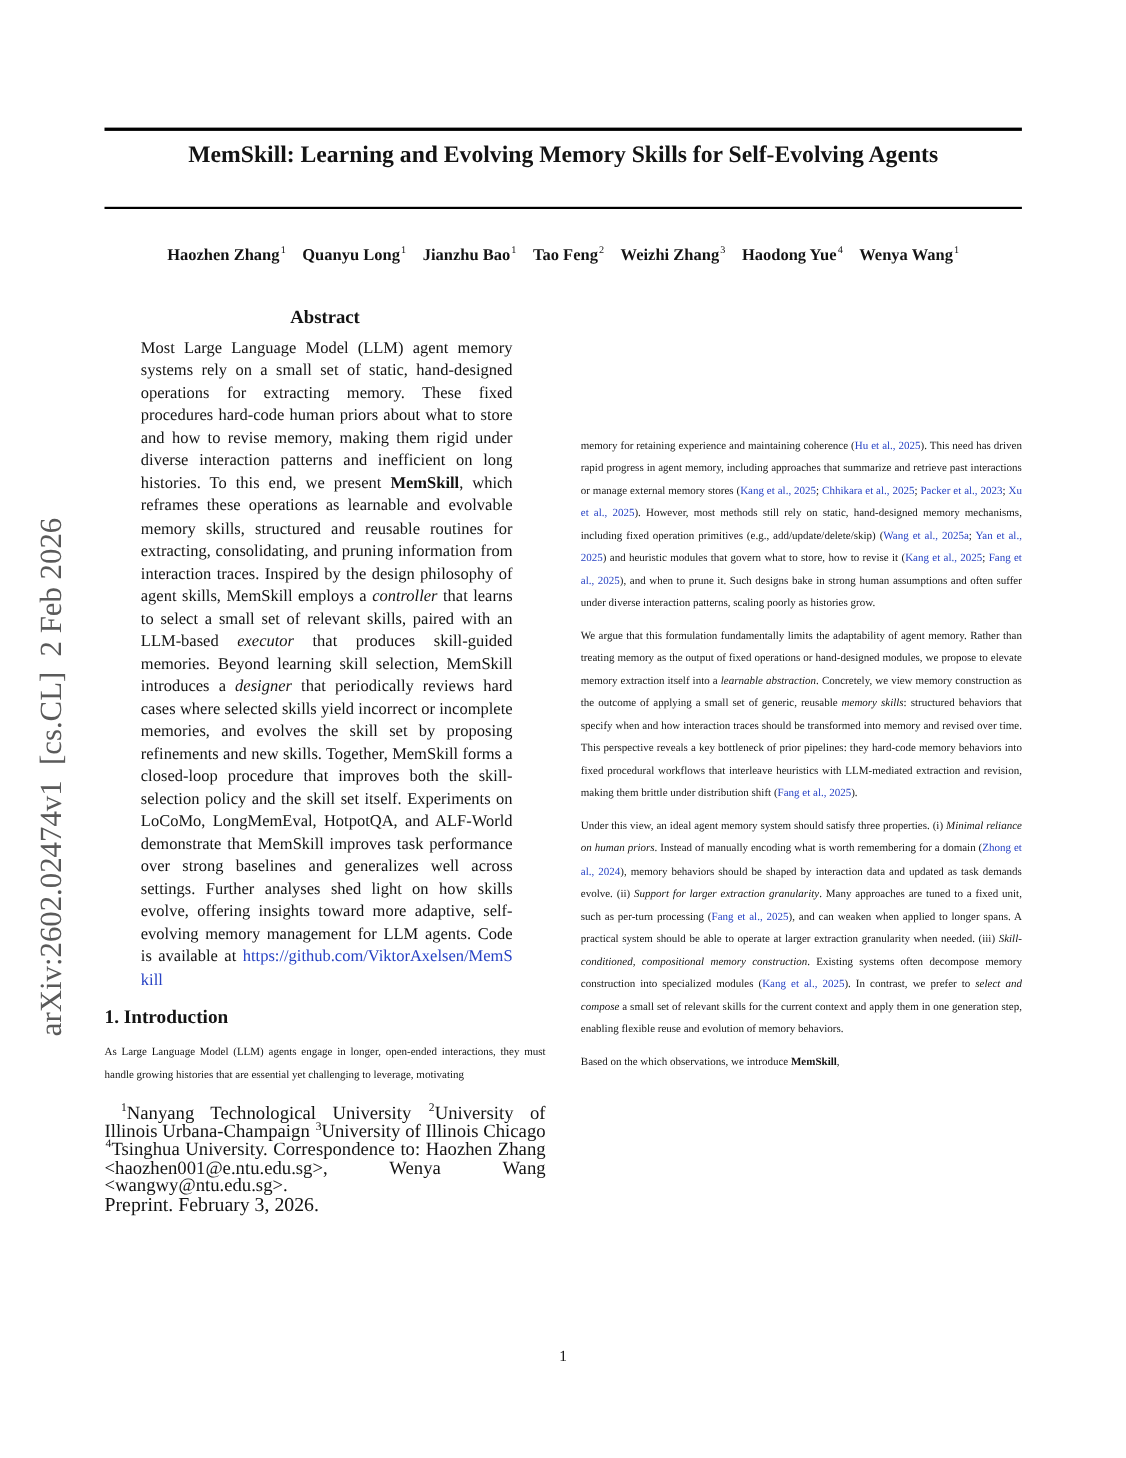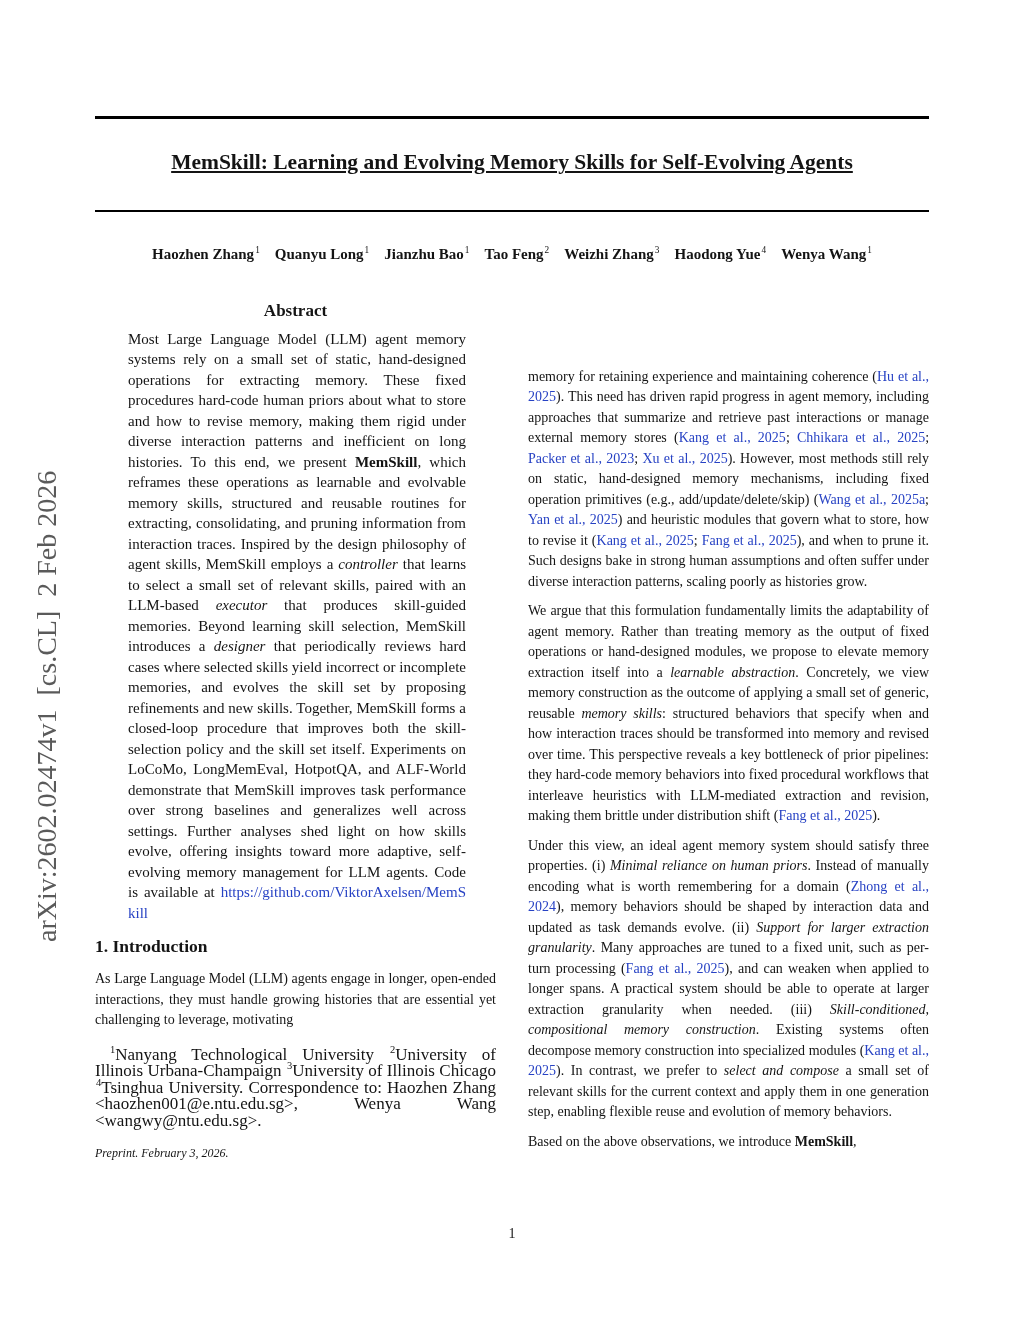--- a/index.html
+++ b/index.html
@@ -18,71 +18,70 @@
     hyphens: auto;
   }
 
   .content { position: absolute; left: 95px; top: 0; width: 834px; }
 
   .rule { background: #000; width: 100%; }
   .rule-thick { margin-top: 116px; height: 3px; }
   .rule-thin  { margin-top: 35px;  height: 1.5px; }
 
   .title {
-    margin-top: 30px;
+    margin-top: 8px;
     font-size: 21.5px;
     line-height: 26px;
     font-weight: 700;
     text-align: center;
-    text-decoration: underline;
   }
 
   .authors {
     margin-top: 33px;
     text-align: center;
     font-size: 15px;
     line-height: 19px;
   }
 
-  .columns { display: flex; gap: 32px; margin-top: 37px; align-items: flex-end; }
+  .columns { display: flex; gap: 32px; margin-top: 37px; align-items: center; }
   .col { flex: 1; min-width: 0; }
 
   .abstract-heading {
     text-align: center;
     font-weight: 700;
     font-size: 17px;
     line-height: 20px;
     margin-bottom: 8px;
   }
   .abstract-body {
     padding: 0 30px 0 33px;
     font-size: 15px;
     line-height: 20.5px;
   }
 
   .justify { text-align: justify; }
 
-  .body-par { font-size: 14px; line-height: 20.5px; margin-bottom: 9px; }
+  .body-par { font-size: 10px; line-height: 20.5px; margin-bottom: 9px; }
 
   .section-heading {
     margin-top: 13px;
     margin-bottom: 12px;
     font-size: 17.5px;
     line-height: 21px;
     font-weight: 700;
   }
 
   .footnote {
     margin-top: 16px;
     font-size: 17px;
     line-height: 16.5px;
     text-indent: 14px;
   }
 
-  .preprint { margin-top: 16px; font-size: 12px; line-height: 16px; font-style: italic; }
+  .preprint { font-size: 18px; line-height: 16px; }
 
   .page-number {
     position: absolute;
     left: 0; right: 0;
     top: 1226px;
     text-align: center;
     font-size: 14px;
   }
 
   .arxiv-watermark {
@@ -136,21 +135,21 @@
         <div class="footnote justify"><span class="sup">1</span><span>Nanyang Technological University </span><span class="sup">2</span><span>University of Illinois Urbana-Champaign </span><span class="sup">3</span><span>University of Illinois Chicago </span><span class="sup">4</span><span>Tsinghua University.  Correspondence to: Haozhen Zhang &lt;haozhen001@e.ntu.edu.sg&gt;, Wenya Wang &lt;wangwy@ntu.edu.sg&gt;.</span></div>
 
         <p class="preprint">Preprint. February 3, 2026.</p>
 
       </div>
 
       <div class="col">
         <p class="body-par justify"><span>memory for retaining experience and maintaining coherence (</span><span class="cite">Hu et al., 2025</span><span>). This need has driven rapid progress in agent memory, including approaches that summarize and retrieve past interactions or manage external memory stores (</span><span class="cite">Kang et al., 2025</span><span>; </span><span class="cite">Chhikara et al., 2025</span><span>; </span><span class="cite">Packer et al., 2023</span><span>; </span><span class="cite">Xu et al., 2025</span><span>). However, most methods still rely on static, hand-designed memory mechanisms, including fixed operation primitives (e.g., add/update/delete/skip) (</span><span class="cite">Wang et al., 2025a</span><span>; </span><span class="cite">Yan et al., 2025</span><span>) and heuristic modules that govern what to store, how to revise it (</span><span class="cite">Kang et al., 2025</span><span>; </span><span class="cite">Fang et al., 2025</span><span>), and when to prune it. Such designs bake in strong human assumptions and often suffer under diverse interaction patterns, scaling poorly as histories grow.</span></p>
         <p class="body-par justify"><span>We argue that this formulation fundamentally limits the adaptability of agent memory. Rather than treating memory as the output of fixed operations or hand-designed modules, we propose to elevate memory extraction itself into a </span><span class="i">learnable abstraction</span><span>. Concretely, we view memory construction as the outcome of applying a small set of generic, reusable </span><span class="i">memory skills</span><span>: structured behaviors that specify when and how interaction traces should be transformed into memory and revised over time. This perspective reveals a key bottleneck of prior pipelines: they hard-code memory behaviors into fixed procedural workflows that interleave heuristics with LLM-mediated extraction and revision, making them brittle under distribution shift (</span><span class="cite">Fang et al., 2025</span><span>).</span></p>
         <p class="body-par justify"><span>Under this view, an ideal agent memory system should satisfy three properties. (i) </span><span class="i">Minimal reliance on human priors</span><span>. Instead of manually encoding what is worth remembering for a domain (</span><span class="cite">Zhong et al., 2024</span><span>), memory behaviors should be shaped by interaction data and updated as task demands evolve. (ii) </span><span class="i">Support for larger extraction granularity</span><span>. Many approaches are tuned to a fixed unit, such as per-turn processing (</span><span class="cite">Fang et al., 2025</span><span>), and can weaken when applied to longer spans. A practical system should be able to operate at larger extraction granularity when needed. (iii) </span><span class="i">Skill-conditioned, compositional memory construction</span><span>. Existing systems often decompose memory construction into specialized modules (</span><span class="cite">Kang et al., 2025</span><span>). In contrast, we prefer to </span><span class="i">select and compose</span><span> a small set of relevant skills for the current context and apply them in one generation step, enabling flexible reuse and evolution of memory behaviors.</span></p>
-        <p class="body-par justify"><span>Based on the above observations, we introduce </span><span class="b">MemSkill</span><span>,</span></p>
+        <p class="body-par justify"><span>Based on the which observations, we introduce </span><span class="b">MemSkill</span><span>,</span></p>
       </div>
 
     </div>
   </div>
 
   <div class="page-number">1</div>
 
 </div>
 
 </body></html>

